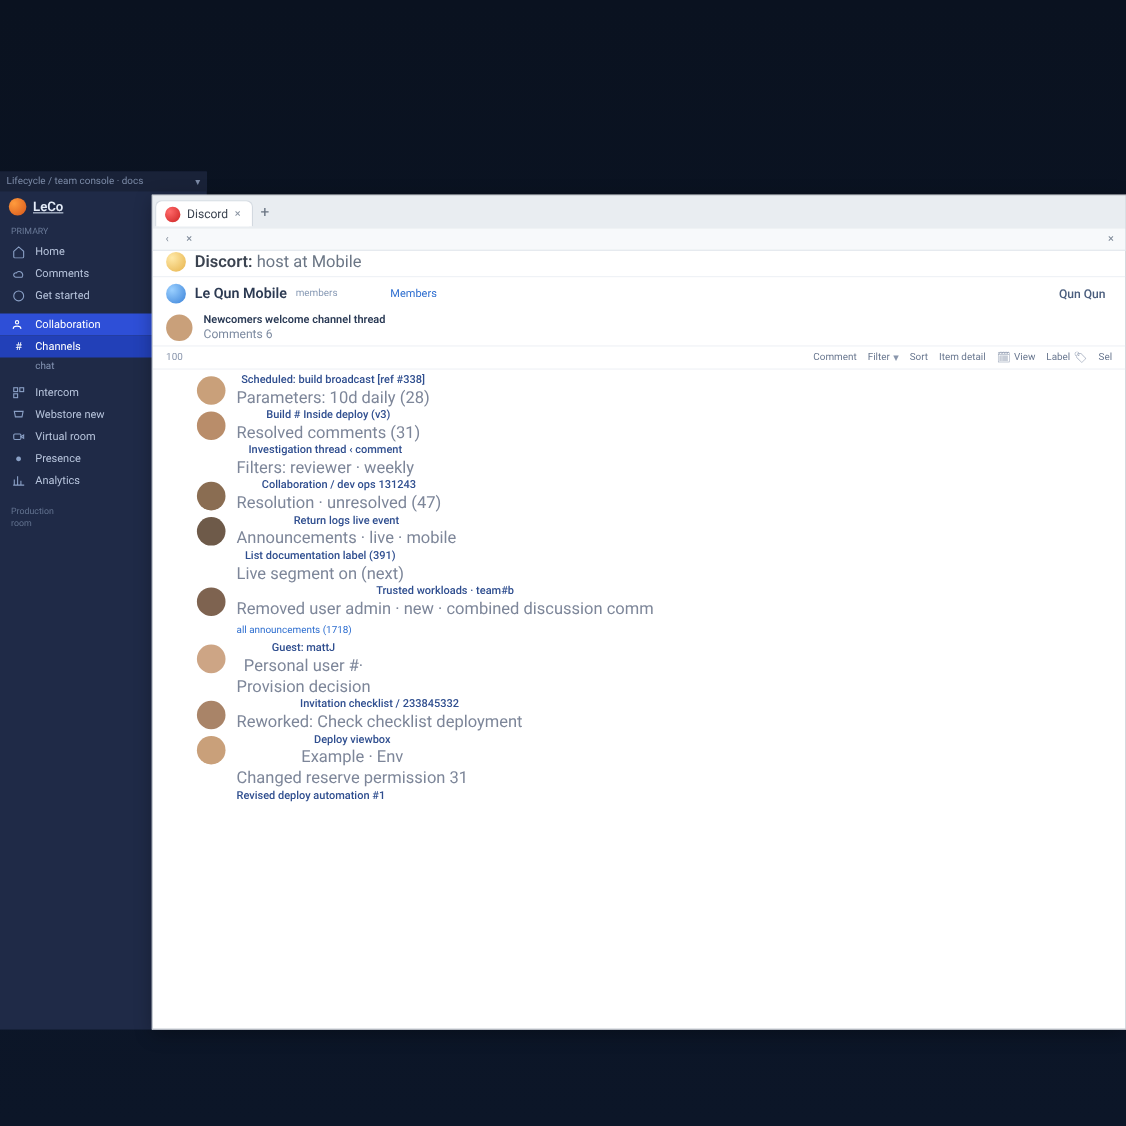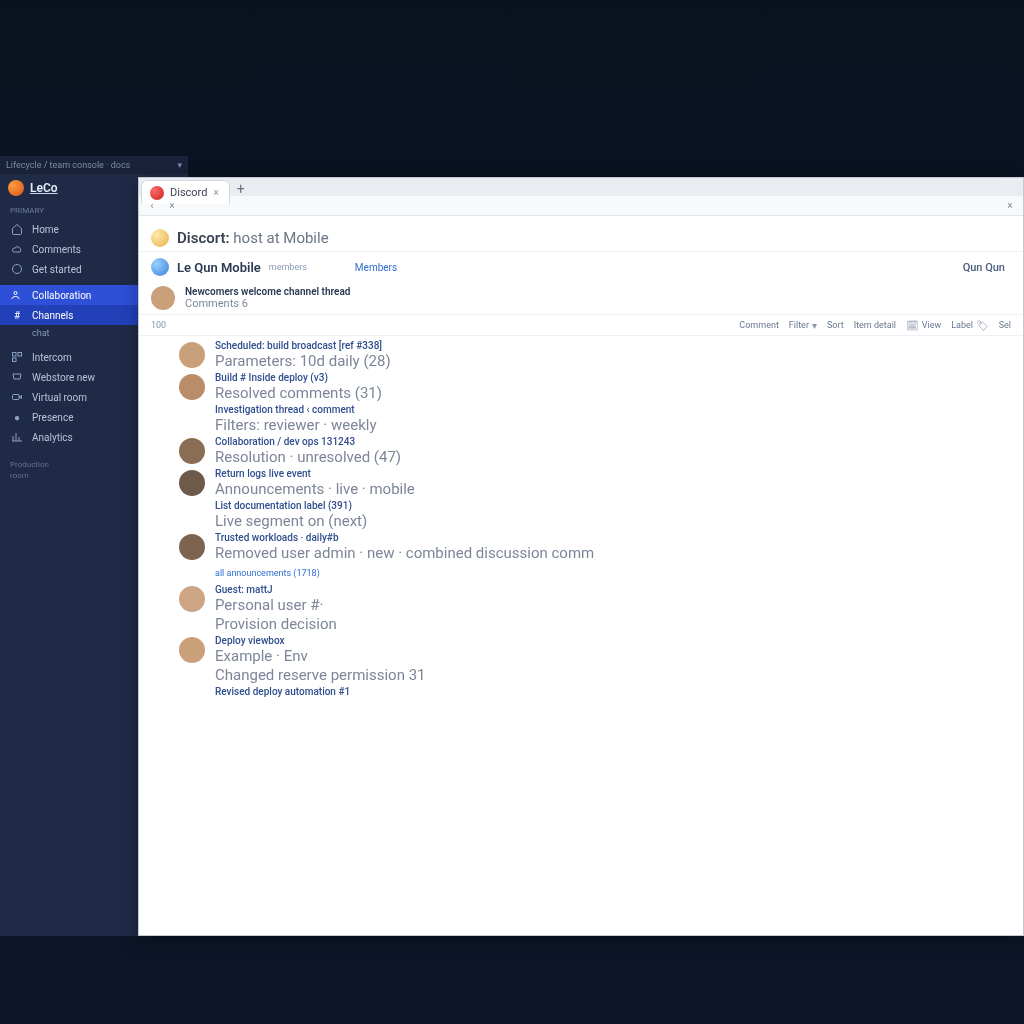--- a/index.html
+++ b/index.html
@@ -38,21 +38,21 @@
 
 .nav-group-gap { height: 6px; }
 .nav-bottom { margin-top: 8px; padding: 4px 10px; color: #62728f; font-size: 8px; line-height: 11px; }
 
 
 .browser-window {
   position: absolute; top: 177px; left: 138px; width: 886px; height: 759px;
   background: #fff; border: 1px solid #c3c9d0; box-shadow: 0 4px 16px rgba(0,0,0,0.3);
 }
 
-.tabbar { height: 18px; background: #e9edf1; display: flex; align-items: flex-start; }
+.tabbar { height: 30px; background: #e9edf1; display: flex; align-items: center; }
 .tab {
   height: 24px; margin-top: 2px; margin-left: 2px; padding: 0 10px 0 8px;
   display: flex; align-items: center; gap: 6px; font-size: 11px; color: #3b4350;
   border-radius: 6px 6px 0 0; cursor: pointer;
 }
 .tab.active { background: #fff; border: 1px solid #d3d9e0; border-bottom: none; }
 .tab .favicon { width: 14px; height: 14px; border-radius: 50%; background: radial-gradient(circle at 30% 30%, #ff6a6a, #c22); }
 .tab .tabx { color: #8a94a2; font-size: 10px; }
 .newtab { width: 22px; height: 22px; display: flex; align-items: center; justify-content: center; color: #6a7482; font-size: 14px; }
 .win-controls { margin-left: auto; display: flex; }
@@ -82,21 +82,21 @@
 
 .toolbar-row {
   height: 22px; display: flex; align-items: center; gap: 10px; padding: 0 12px;
   border-top: 1px solid #eef1f5; border-bottom: 1px solid #eef1f5; justify-content: flex-end;
 }
 .toolbar-row .titem { color: #6a7890; font-size: 9px; display: flex; align-items: center; gap: 3px; cursor: pointer; }
 .toolbar-row .titem .ti { font-size: 10px; color: #8a96ac; }
 .toolbar-row .left-label { margin-right: auto; color: #8a96ac; font-size: 9px; }
 
 .msg-list { padding: 4px 0 20px 40px; }
-.msg { display: flex; gap: 10px; padding: 0 0 2px 0; align-items: flex-start; }
+.msg { display: flex; gap: 10px; padding: 0 0 2px 0; align-items: flex-start; text-align: center; }
 .msg .avatar { width: 26px; height: 26px; border-radius: 50%; background: #b98d6a; flex-shrink: 0; margin-top: 2px; }
 .msg .avatar.sm { width: 0; height: 0; margin: 0; }
 .msg-lines { display: flex; flex-direction: column; gap: 1px; }
 .msg-line1 { color: #2f4e8f; font-size: 10px; font-weight: 500; }
 .msg-line2 { color: #7d8699; font-size: 15px; }
 .msg-extra { color: #2f6fd0; font-size: 9px; padding: 4px 0 4px 36px; }
 
 svg { display: block; }
 </style>
 </head>
@@ -315,36 +315,43 @@
           <div class="msg">
             <span class="avatar sm" style="width: 26px;"></span>
             <div class="msg-lines">
               <div class="msg-line1">List documentation label (391)</div>
               <div class="msg-line2">Live segment on (next)</div>
             </div>
           </div>
           <div class="msg">
             <span class="avatar" style="background: rgb(126, 99, 80);"></span>
             <div class="msg-lines">
-              <div class="msg-line1">Trusted workloads · daily#b</div>
+              <div class="msg-line1">Trusted workloads · team#b</div>
               <div class="msg-line2">Removed user admin · new · combined discussion comm</div>
             </div>
           </div>
           <div class="msg" style="padding-left: 0px;">
             <div class="msg-extra">all announcements (1718)</div>
           </div>
           <div class="msg">
             <span class="avatar" style="background: rgb(205, 165, 133);"></span>
             <div class="msg-lines">
               <div class="msg-line1">Guest: mattJ</div>
               <div class="msg-line2">Personal user #·</div>
               <div class="msg-line2">Provision decision</div>
             </div>
           </div>
           <div class="msg">
+            <span class="avatar" style="background: rgb(169, 132, 104);"></span>
+            <div class="msg-lines">
+              <div class="msg-line1">Invitation checklist / 233845332</div>
+              <div class="msg-line2">Reworked: Check checklist deployment</div>
+            </div>
+          </div>
+          <div class="msg">
             <span class="avatar" style="background: rgb(201, 160, 122);"></span>
             <div class="msg-lines">
               <div class="msg-line1">Deploy viewbox</div>
               <div class="msg-line2">Example · Env</div>
               <div class="msg-line2">Changed reserve permission 31</div>
             </div>
           </div>
           <div class="msg">
             <span class="avatar sm" style="width: 26px;"></span>
             <div class="msg-lines">

